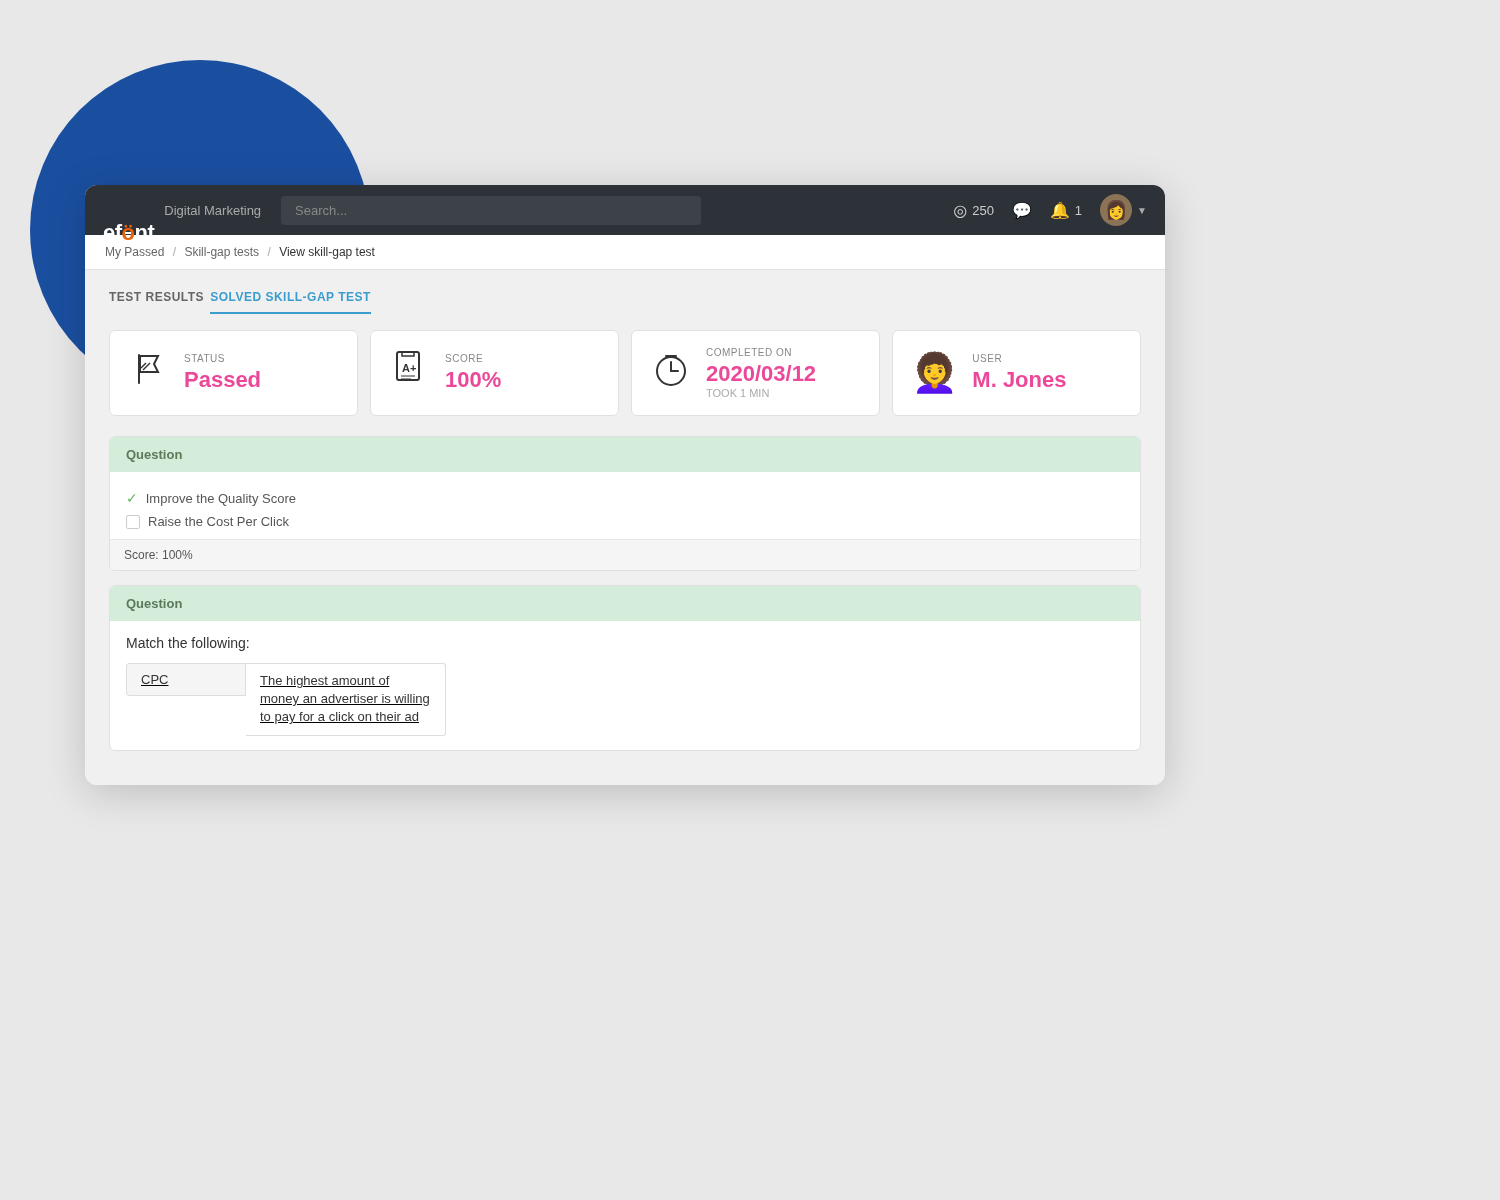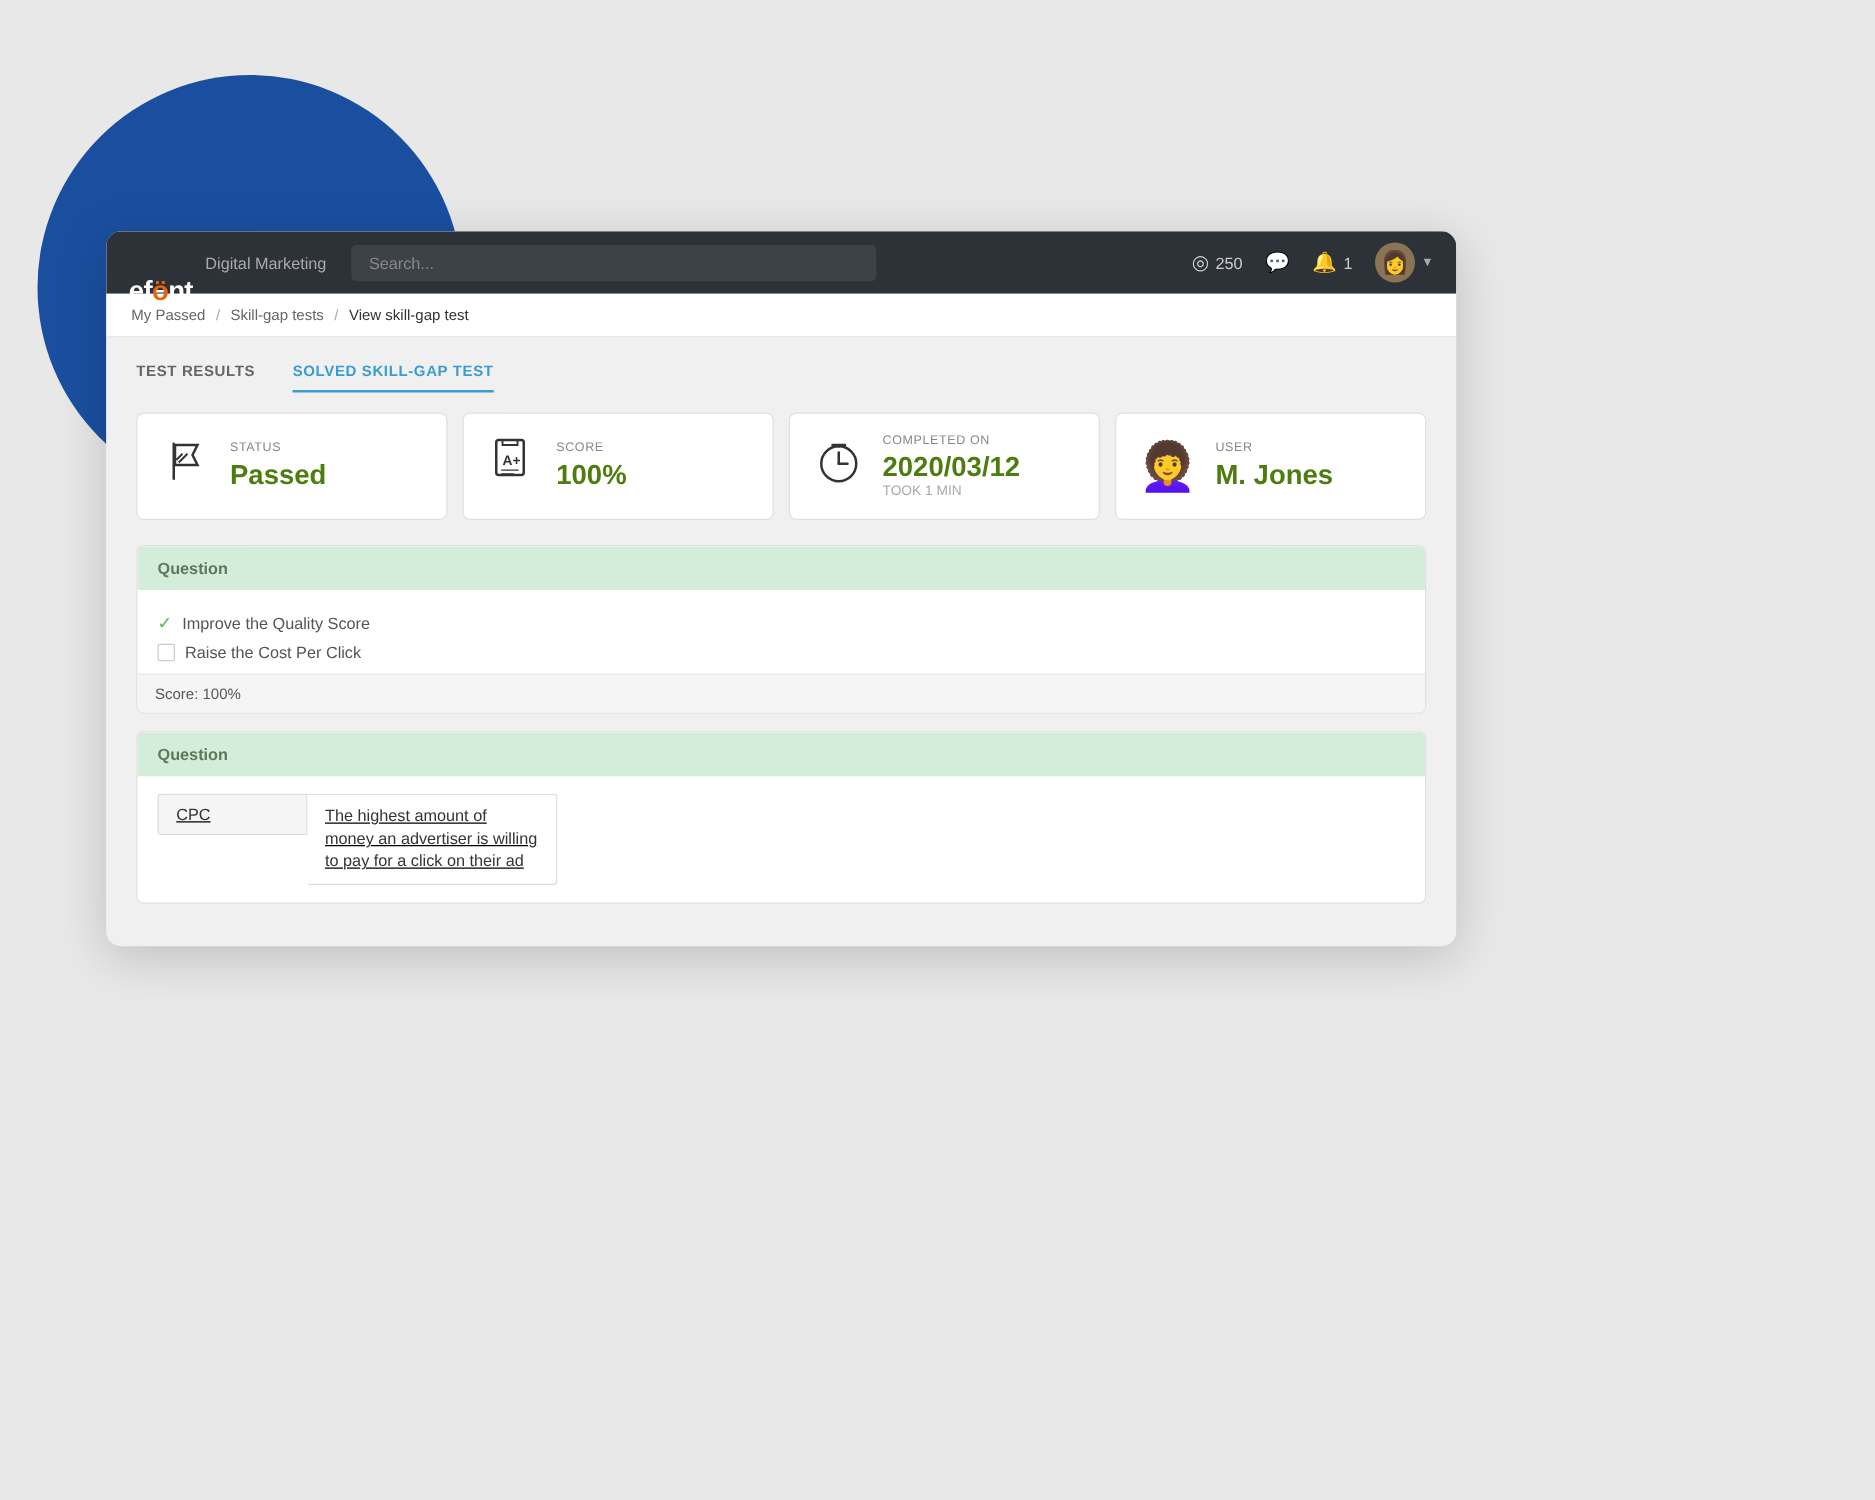--- a/index.html
+++ b/index.html
@@ -144,21 +144,21 @@
 
     
     .main-content {
       padding: 20px 24px;
       background: #f0f0f0;
     }
 
     
     .tabs-row {
       display: flex;
-      gap: 30px;
+      gap: 6px;
       margin-bottom: 16px;
       padding-bottom: 0;
     }
 
     .tab {
       font-size: 12px;
       font-weight: 600;
       letter-spacing: 0.5px;
       padding-bottom: 8px;
       cursor: pointer;
@@ -201,21 +201,21 @@
       font-size: 10px;
       color: #888;
       text-transform: uppercase;
       letter-spacing: 0.5px;
       margin-bottom: 3px;
     }
 
     .card-info .card-value {
       font-size: 22px;
       font-weight: 600;
-      color: #4d7c0f;
+      color: #ec4899;
     }
 
     .card-info .card-sub {
       font-size: 11px;
       color: #aaa;
     }
 
     
     .question-section {
       background: #fff;
@@ -440,20 +440,21 @@
           <span class="radio-empty"></span>
           <span>Raise the Cost Per Click</span>
         </div>
         <div class="score-bar">Score: 100%</div>
       </div>
     </div>
 
     <div class="question-section">
       <div class="question-header">Question</div>
       <div class="match-container">
+        <div class="match-text">Match the following:</div>
         <div class="match-row">
           <div class="match-left">CPC</div>
           <div class="match-right">The highest amount of money an advertiser is willing to pay for a click on their ad</div>
         </div>
       </div>
     </div>
 
   </div>
 </div>
 

